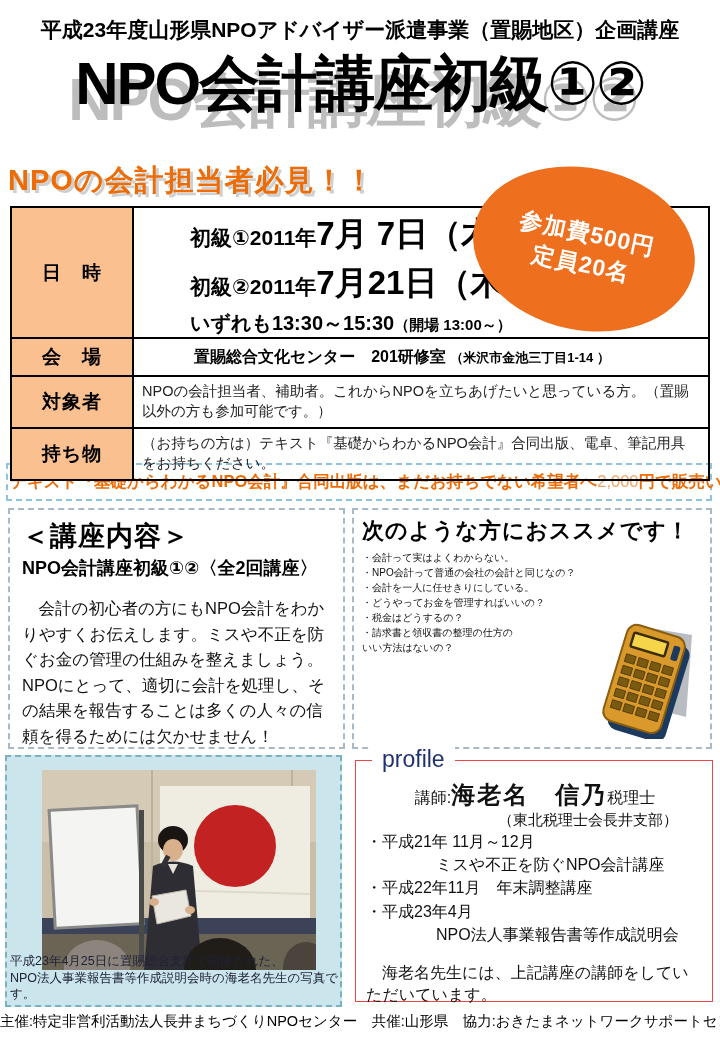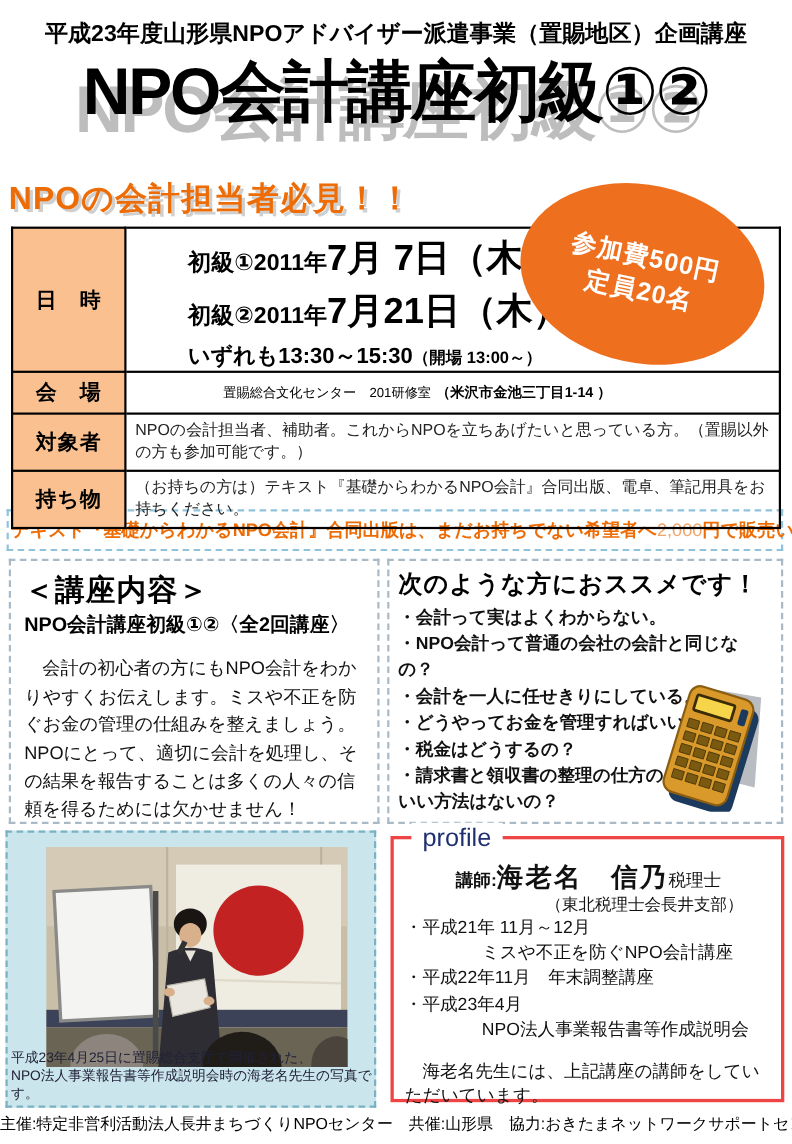--- a/index.html
+++ b/index.html
@@ -14,30 +14,30 @@
   .main-title .shadow { position:absolute; top:16px; left:-7px; width:100%; color:#bdbdbd; z-index:0; }
   .main-title .front  { position:relative; color:#000; z-index:1; }
 
   
   .catch { position:absolute; top:161px; left:8px; font-size:29px; font-weight:900;
            color:#ed6c05; text-shadow:3px 3px 0 #cfcfcf; letter-spacing:1px; }
 
   
   .info-table { position:absolute; top:206px; left:10px; width:700px; border-collapse:collapse; z-index:1; }
   .info-table td { border:2px solid #000; vertical-align:middle; }
-  .info-table .lbl { width:103px; background:#fac090; text-align:center;
+  .info-table .lbl { width:122px; background:#fac090; text-align:center;
                      font-weight:bold; font-size:19px; letter-spacing:1px; }
   .cell-datetime { height:116px; padding-left:56px; }
   .date-line { margin:4px 0; white-space:nowrap; }
   .date-prefix { font-size:21px; font-weight:bold; }
   .date-main { font-size:33px; font-weight:bold; letter-spacing:0; }
   .time-line { font-size:20px; font-weight:bold; margin-top:2px; }
   .time-note { font-size:15px; font-weight:bold; }
   .cell-venue { height:38px; padding-left:60px; white-space:nowrap; }
-  .venue-main { font-size:12px; font-weight:normal;margin-left:28px; }
+  .venue-main { font-size:16px; font-weight:bold; }
   .venue-note { font-size:13px; font-weight:bold; }
   .cell-text { height:52px; padding:4px 8px; font-size:14.5px; color:#222; line-height:1.35; }
 
   
   .fee-badge { position:absolute; top:168px; left:472px; width:224px; height:162px;
                background:#ee6f1e; border-radius:50%; transform:rotate(12deg); z-index:2;
                display:flex; flex-direction:column; align-items:center; justify-content:center; }
   .fee-badge div { color:#fff; font-size:23px; font-weight:900; line-height:1.35; letter-spacing:1px; }
 
   
@@ -49,37 +49,37 @@
   
   .course-box { position:absolute; top:508px; left:8px; width:337px; height:241px;
                 border:2px dashed #a9bac6; padding:8px 12px; }
   .course-title { font-size:27px; font-weight:bold; letter-spacing:1px; }
   .course-sub { font-size:18px; font-weight:bold; margin-top:2px; }
   .course-body { font-size:16.5px; line-height:1.55; margin-top:16px; color:#111; }
 
   .reco-box { position:absolute; top:508px; left:352px; width:360px; height:241px;
               border:2px dashed #a9bac6; padding:6px 8px; }
   .reco-title { font-size:22px; font-weight:bold; letter-spacing:1px; }
-  .reco-list { margin-top:4px; font-size:16px; font-weight:700; line-height:1.5; color:#111; }
+  .reco-list { margin-top:4px; font-size:10px; font-weight:400; line-height:1.5; color:#111; }
   .calc-icon { position:absolute; right:6px; bottom:4px; }
 
   
   .photo-box { position:absolute; top:755px; left:5px; width:337px; height:252px;
                background:#cbe5ec; border:2px dashed #7ab2c4; }
   .photo-frame { position:absolute; top:13px; left:35px; width:274px; height:200px; }
   .photo-caption { position:absolute; left:3px; bottom:3px; font-size:12.5px; color:#202238; line-height:1.3; }
 
   
   .profile-box { position:absolute; top:760px; left:355px; width:358px; height:242px;
-                 border:3px solid #ef4444; background:#fff; }
+                 border:1px solid #ef4444; background:#fff; }
   .profile-legend { position:absolute; top:-15px; left:16px; background:#fff; padding:0 10px;
                     color:#1f3070; font-size:23px; font-weight:500; }
   .profile-content { padding:18px 8px 0 10px; font-size:16px; color:#111; }
   .lecturer-line { text-align:center; white-space:nowrap; }
-  .lecturer-label { font-size:16px;font-weight:bold; }
+  .lecturer-label { font-size:16px; }
   .lecturer-name { font-size:24px; font-weight:bold; letter-spacing:2px; }
   .lecturer-title { font-size:16px; }
   .affiliation { text-align:right; padding-right:26px; font-size:15px; margin-top:0;font-family:Liberation Mono, monospace; }
   .history div { line-height:1.45; }
   .history .indent { padding-left:70px; }
   .profile-note { margin-top:16px; line-height:1.4;font-family:Liberation Serif, serif; }
 
   
   .footer { position:absolute; top:1012px; left:0; width:100%; text-align:center;
             font-size:14.5px; color:#000; white-space:nowrap; }

